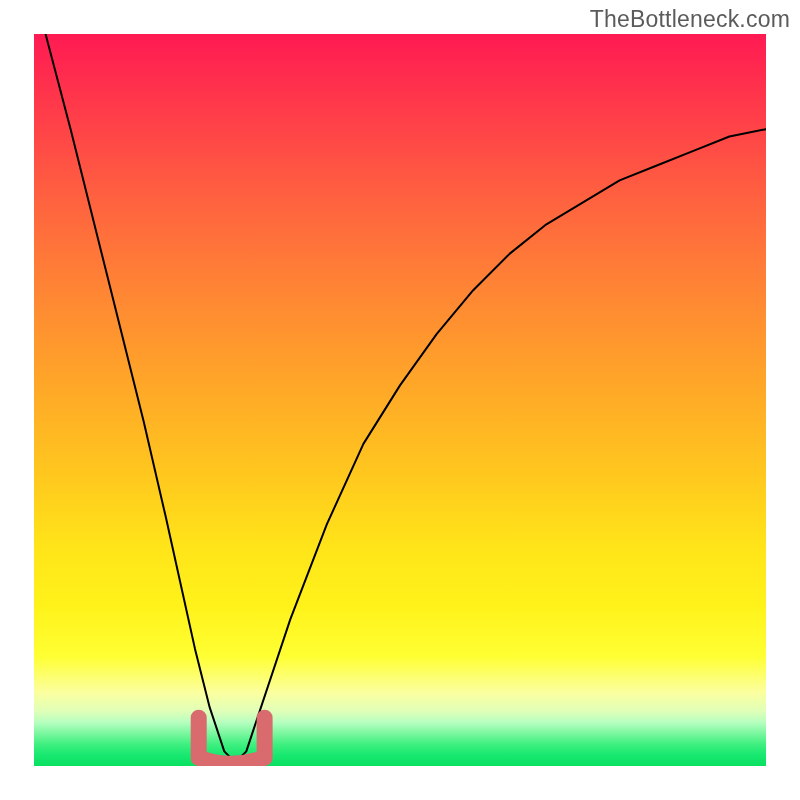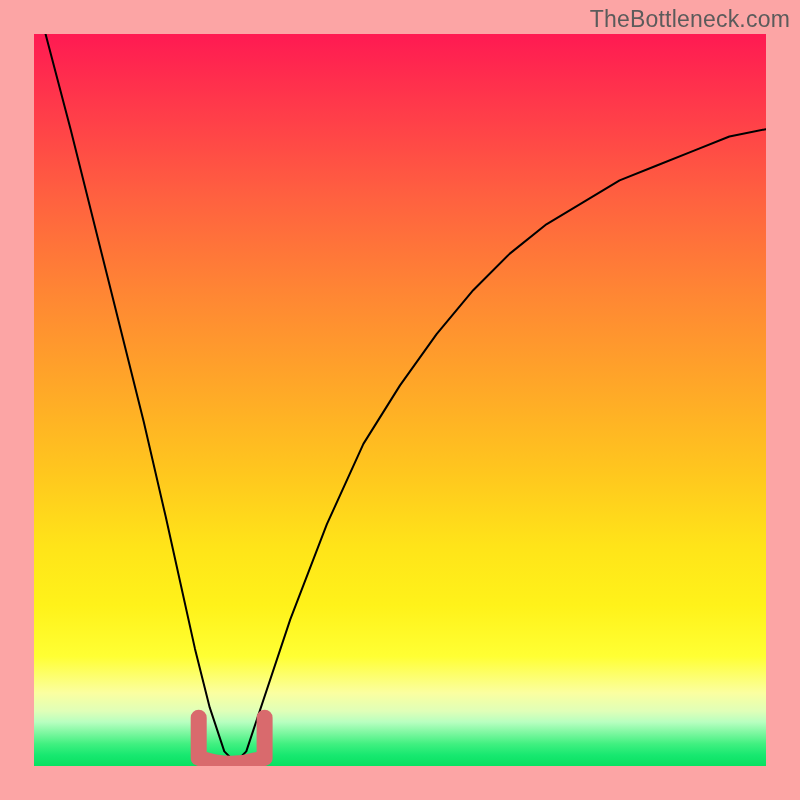--- a/index.html
+++ b/index.html
@@ -9,21 +9,21 @@
     height: 800px;
     background: #000;
     overflow: hidden;
   }
   .frame {
     position: absolute;
     left: 0;
     top: 0;
     width: 800px;
     height: 800px;
-    background: #fca5a5;
+    background: #ffffff;
   }
   .plot {
     position: absolute;
     left: 34px;
     top: 34px;
     width: 732px;
     height: 732px;
     overflow: hidden;
   }
   .gradient {

